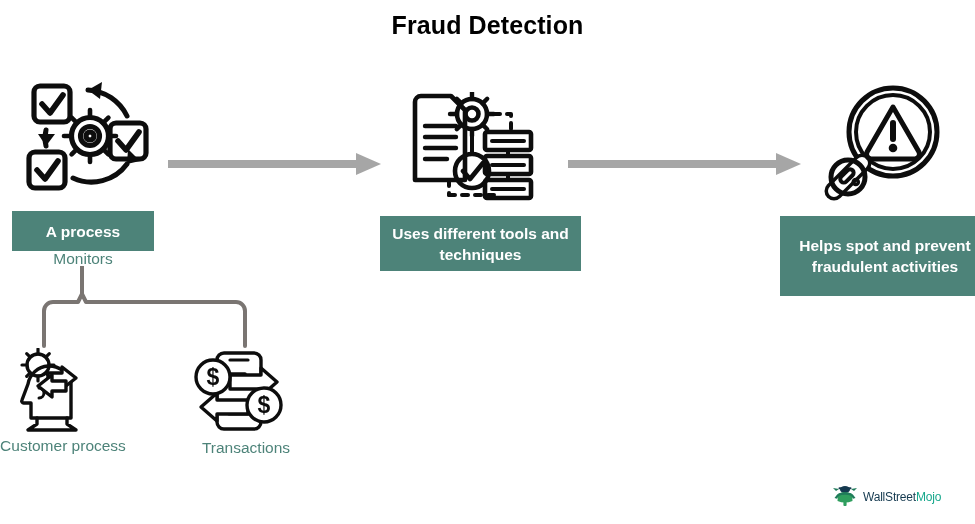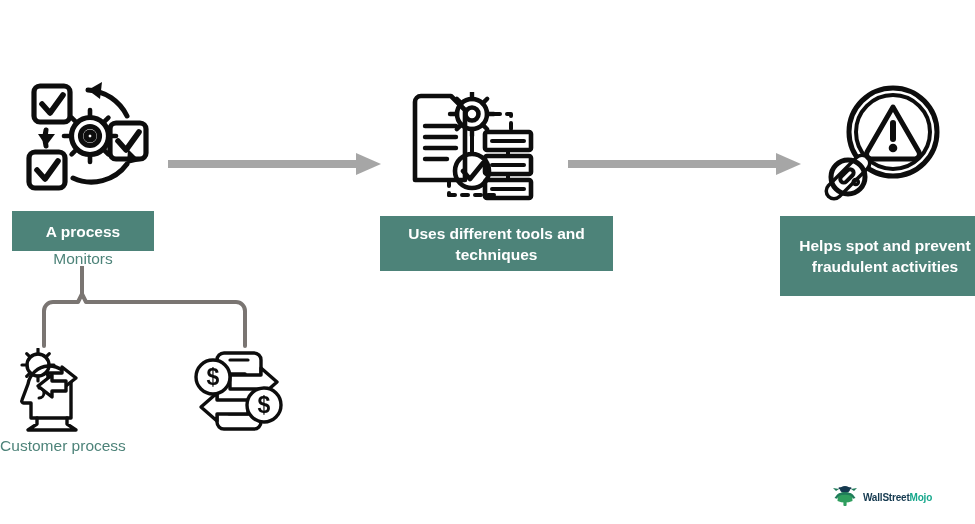--- a/index.html
+++ b/index.html
@@ -40,21 +40,21 @@
     font-weight: bold;
     line-height: 21px;
     display: flex;
     align-items: center;
     justify-content: center;
     text-align: center;
     box-sizing: border-box;
     padding: 20px 8px;
   }
   #box-process { left: 12px;  top: 211px; width: 142px; height: 32px; }
-  #box-tools   { left: 380px; top: 216px; width: 233px; height: 55px; }
+  #box-tools   { left: 380px; top: 216px; width: 201px; height: 55px; }
   #box-helps   { left: 780px; top: 216px; width: 210px; height: 80px; }
 
   
   .teal-label {
     color: #4d8379;
     font-size: 15.5px;
     font-weight: normal;
     line-height: 24px;
     text-align: center;
   }
@@ -73,33 +73,34 @@
   #icon-magnifier    { left: 818px; top: 82px; }
   #icon-customer     { left: 14px;  top: 348px; }
   #icon-transactions { left: 193px; top: 348px; }
 
   
   #bracket { left: 40px; top: 266px; }
 
   
   #logo { left: 832px; top: 482px; display: flex; align-items: center; gap: 5px; }
   #logo-wordmark {
-    font-size: 10px;
-    font-weight: bold;
+    font-size: 12px;
+    font-weight: normal;
     letter-spacing: -0.2px;
     white-space: nowrap;
   }
   .logo-wall { color: #14394f; }
   .logo-mojo { color: #17a88c; }
 </style>
 </head>
 <body>
 
 <div id="canvas">
 
+  <div class="abs" id="page-title">Fraud Detection</div>
 
   <div class="abs" id="icon-process">
     <svg width="140" height="125" viewBox="0 0 140 125" fill="none" stroke="#0d0d0d" stroke-width="5.2" stroke-linecap="round" stroke-linejoin="round">
 
       <rect x="12" y="8" width="36" height="36" rx="6"></rect>
       <polyline points="20,26 28,35 41,17" stroke-width="5.6"></polyline>
 
       <rect x="7" y="74" width="36" height="36" rx="6"></rect>
       <polyline points="15,92 23,101 36,83" stroke-width="5.6"></polyline>
 
@@ -293,20 +294,21 @@
       <polygon points="55,57 55,52 24,52 24,45 8,59 24,73 24,66 55,66" fill="#ffffff"></polygon>
 
       <circle cx="20" cy="29" r="17" fill="#ffffff"></circle>
       <text x="20" y="37" font-family="'Liberation Sans', sans-serif" font-size="23" font-weight="bold" text-anchor="middle" fill="#0d0d0d" stroke="none">$</text>
 
       <circle cx="71" cy="57" r="17" fill="#ffffff"></circle>
       <text x="71" y="65" font-family="'Liberation Sans', sans-serif" font-size="23" font-weight="bold" text-anchor="middle" fill="#0d0d0d" stroke="none">$</text>
     </svg>
   </div>
 
+  <div class="abs teal-label" id="label-transactions">Transactions</div>
 
   <div class="abs" id="logo">
     <span>
       <svg width="26" height="26" viewBox="0 0 26 26" fill="none">
         <path d="M4 9 L1 6 L7 7 Z" fill="#1f7a5a"></path>
         <path d="M22 9 L25 6 L19 7 Z" fill="#1f7a5a"></path>
         <ellipse cx="13" cy="7.5" rx="5" ry="3.6" fill="#14394f"></ellipse>
         <rect x="6.5" y="5.2" width="13" height="2" rx="1" fill="#14394f"></rect>
         <path d="M6 12 Q13 8.5 20 12 L20.5 19 Q13 22 5.5 19 Z" fill="#2f9e5e"></path>
         <path d="M6.4 11.6 Q13 8.6 19.6 11.6 L19.8 14 Q13 11.4 6.2 14 Z" fill="#1f7a5a"></path>

